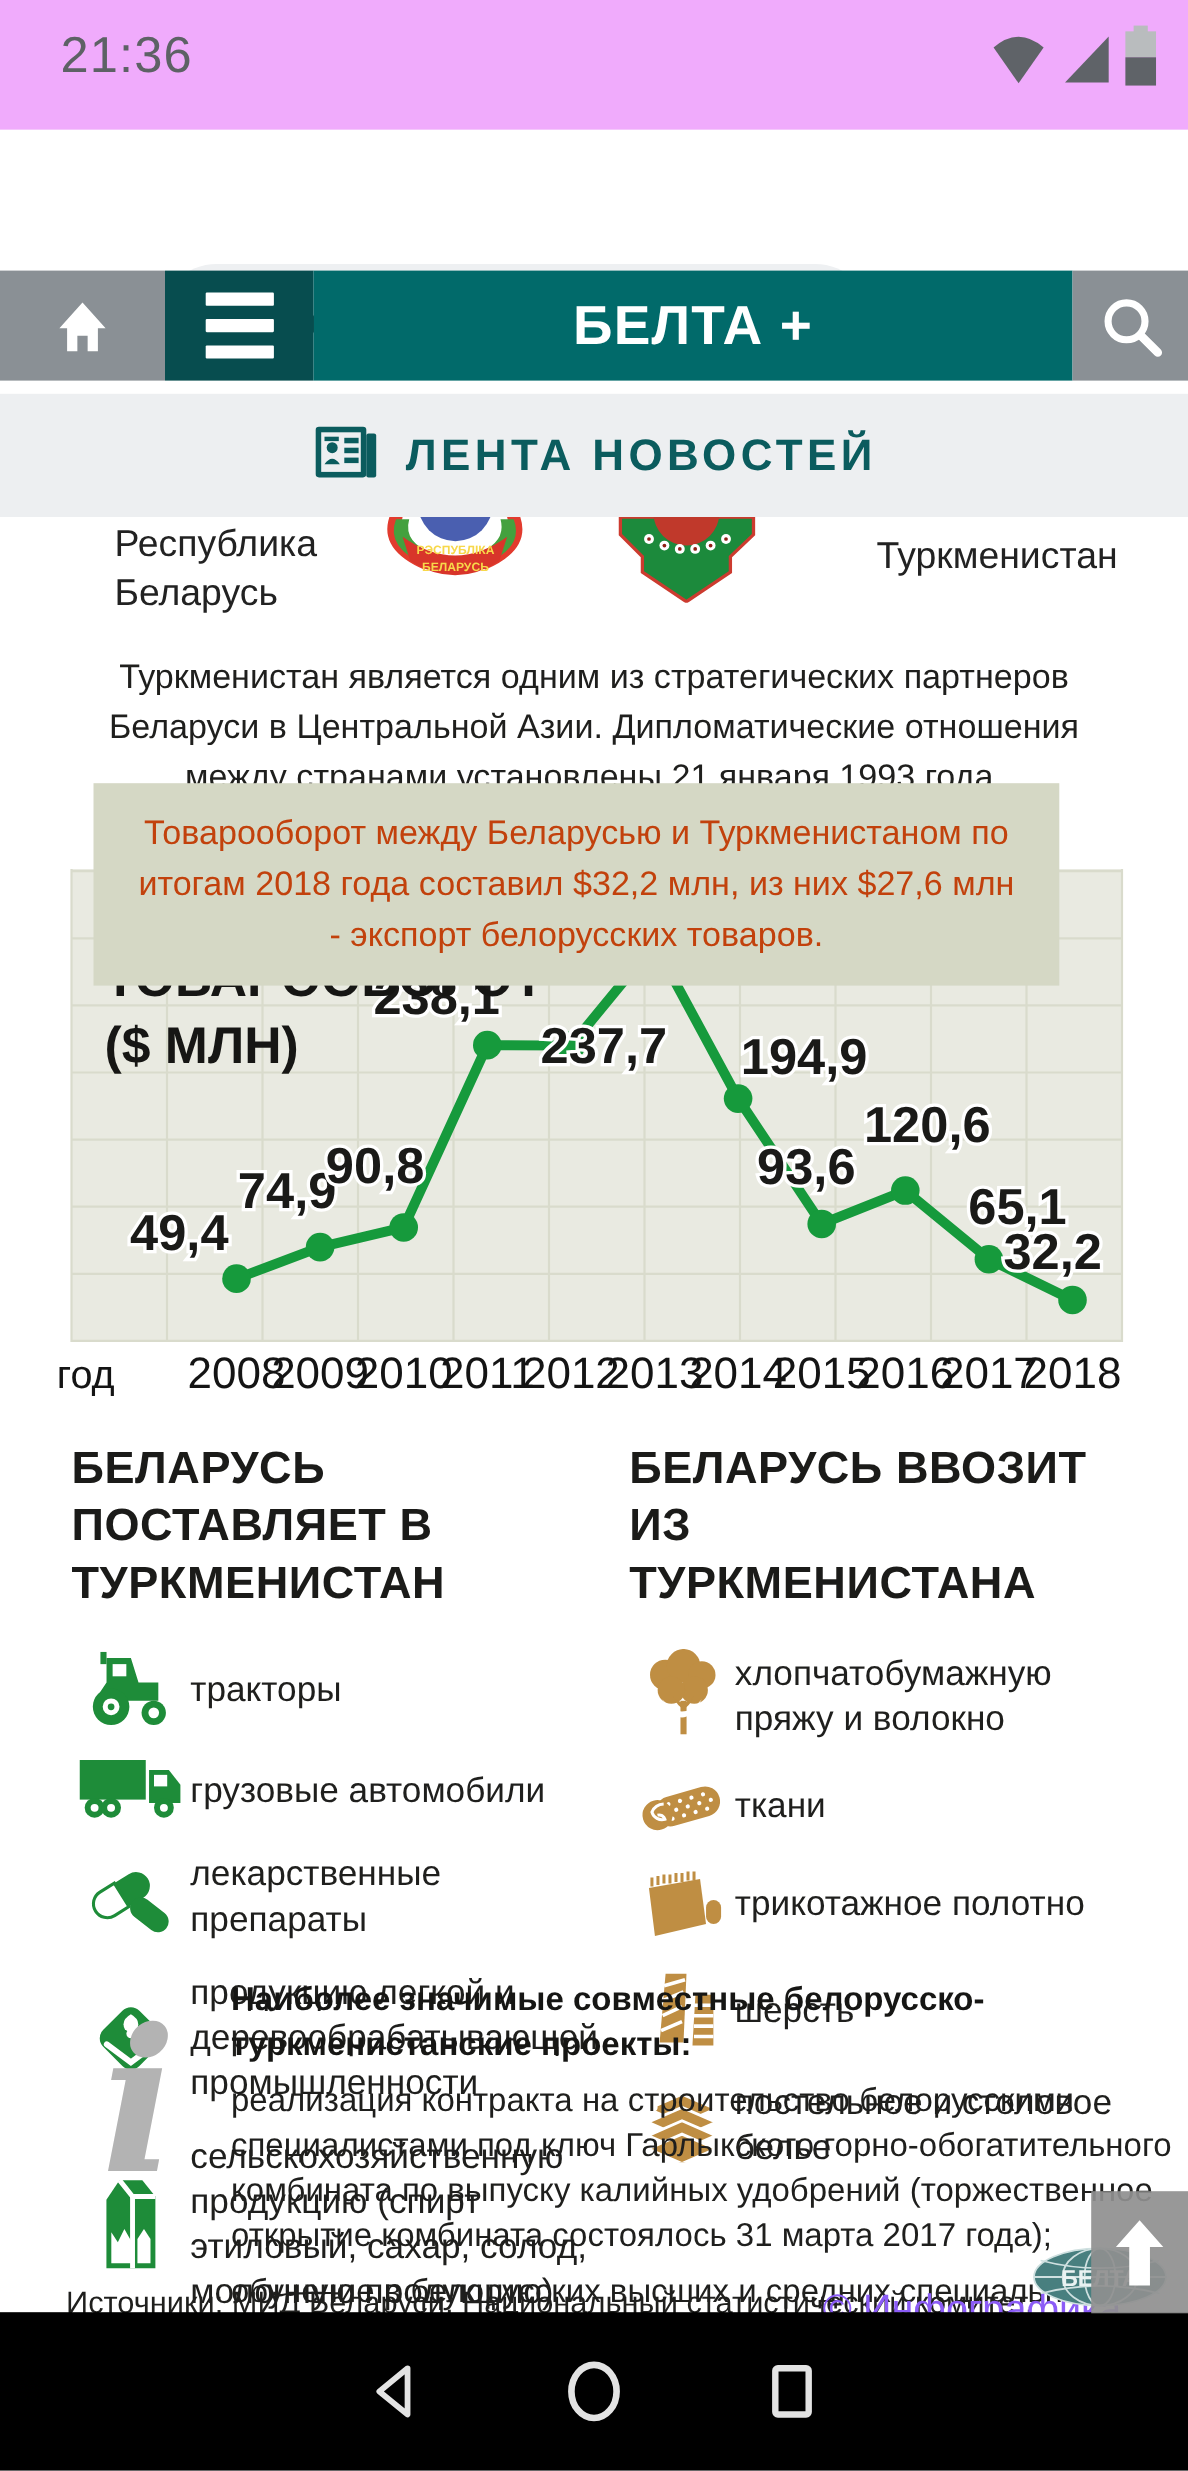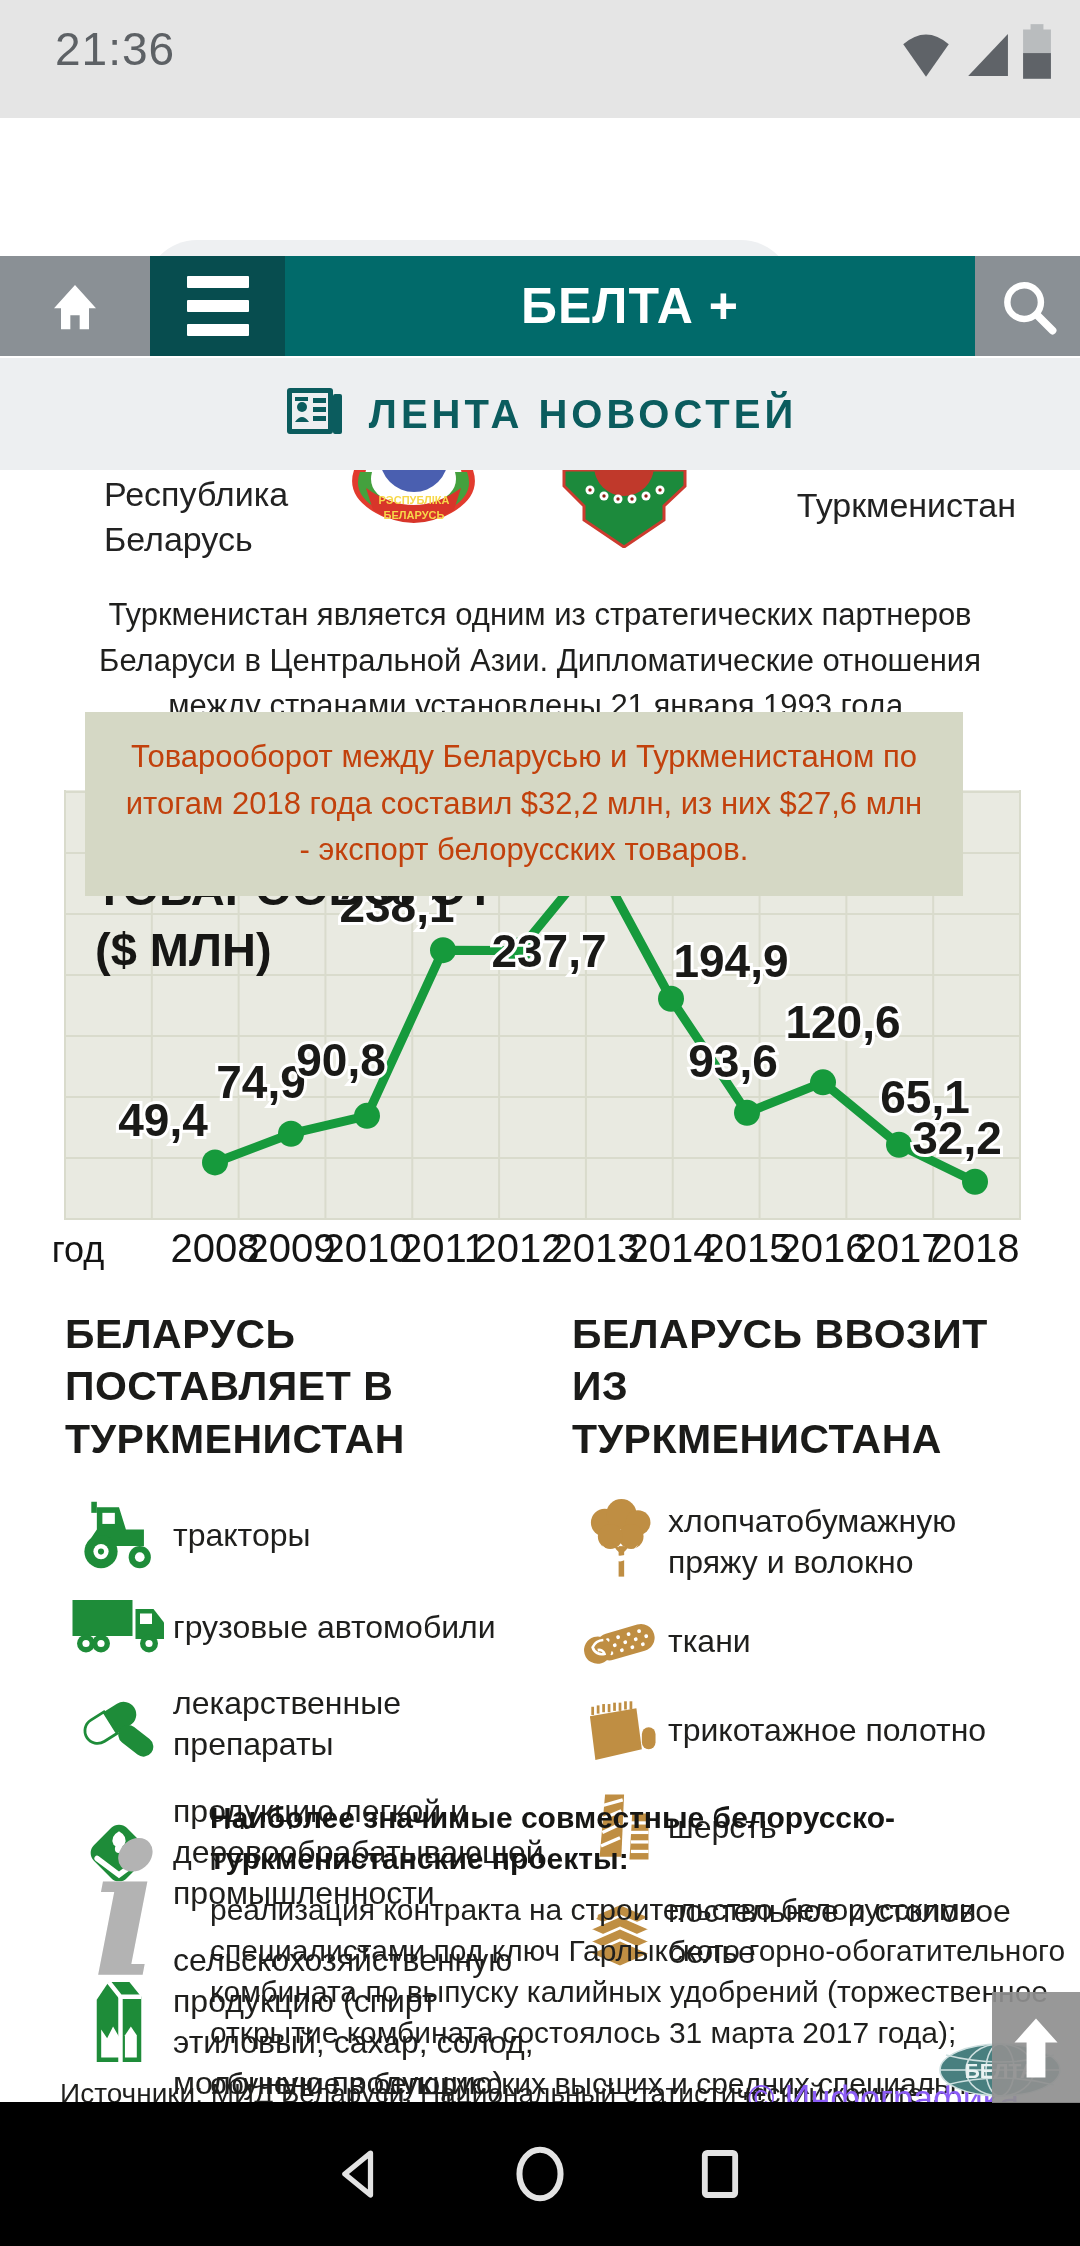--- a/index.html
+++ b/index.html
@@ -1,39 +1,39 @@
 <!DOCTYPE html>
 <html><head>
 <meta charset="utf-8">
 <style>
   html,body{margin:0;padding:0;background:#222;}
   .page{position:relative;width:1080px;height:2246px;background:#ffffff;overflow:hidden;
         font-family:"Liberation Sans",sans-serif;color:#1c1c1a;}
   .abs{position:absolute;}
 
   
-  .statusbar{left:0;top:0;width:1080px;height:118px;background:#e5e5e5;text-align:right;}
+  .statusbar{left:0;top:0;width:1080px;height:118px;background:#f0abfc;text-align:right;}
   .time{left:55px;top:22px;font-size:46px;color:#5d6165;letter-spacing:1px;}
   .sticons{right:28px;top:28px;display:flex;align-items:flex-end;gap:12px;height:56px;}
 
   
   .urlrow{left:0;top:118px;width:1080px;height:120px;background:#fff;}
   .homebtn{left:48px;top:140px;width:66px;height:66px;}
   .urlpill{left:145px;top:122px;width:648px;height:104px;background:#eef0f2;border-radius:52px;
            display:flex;align-items:center;padding:0 10px 0 46px;box-sizing:border-box;overflow:hidden;}
   .urltext{font-size:44px;white-space:nowrap;margin-left:26px;}
   .urltext .domain{color:#202124;}
   .urltext .path{color:#6a6e72;}
   .tabbox{left:852px;top:142px;width:60px;height:62px;border:4px solid #44484c;border-radius:12px;
           display:flex;align-items:center;justify-content:center;font-size:30px;font-weight:bold;color:#44484c;}
   .kebab{left:978px;top:142px;width:60px;height:66px;display:flex;flex-direction:column;align-items:center;justify-content:center;gap:11px;}
   .kebab i{width:11px;height:11px;border-radius:50%;background:#4a4e52;}
 
   
-  .siteheader{left:0;top:256px;width:1080px;height:76px;display:flex;border-radius:20px;}
+  .siteheader{left:0;top:246px;width:1080px;height:76px;display:flex;border-radius:20px;}
   .seg{height:100px;display:flex;align-items:center;justify-content:center;}
   .seg.gray{background:#8a9095;}
   .seg.dark{background:#074d4f;}
   .seg.teal{background:#016a6a;}
   .brand{color:#fff;font-size:50px;font-weight:bold;letter-spacing:1px;}
   .burger{display:flex;flex-direction:column;gap:12px;}
   .burger i{display:block;width:62px;height:12px;background:#fff;border-radius:1px;}
 
   .newsband{left:0;top:358px;width:1080px;height:112px;background:#edeff1;
             display:flex;align-items:center;justify-content:center;gap:22px;}

